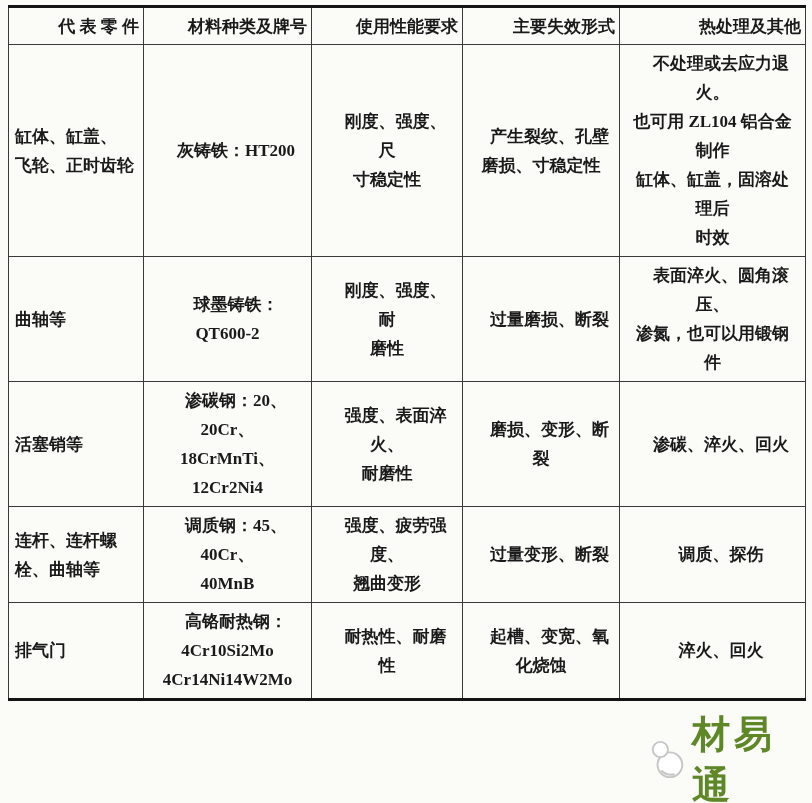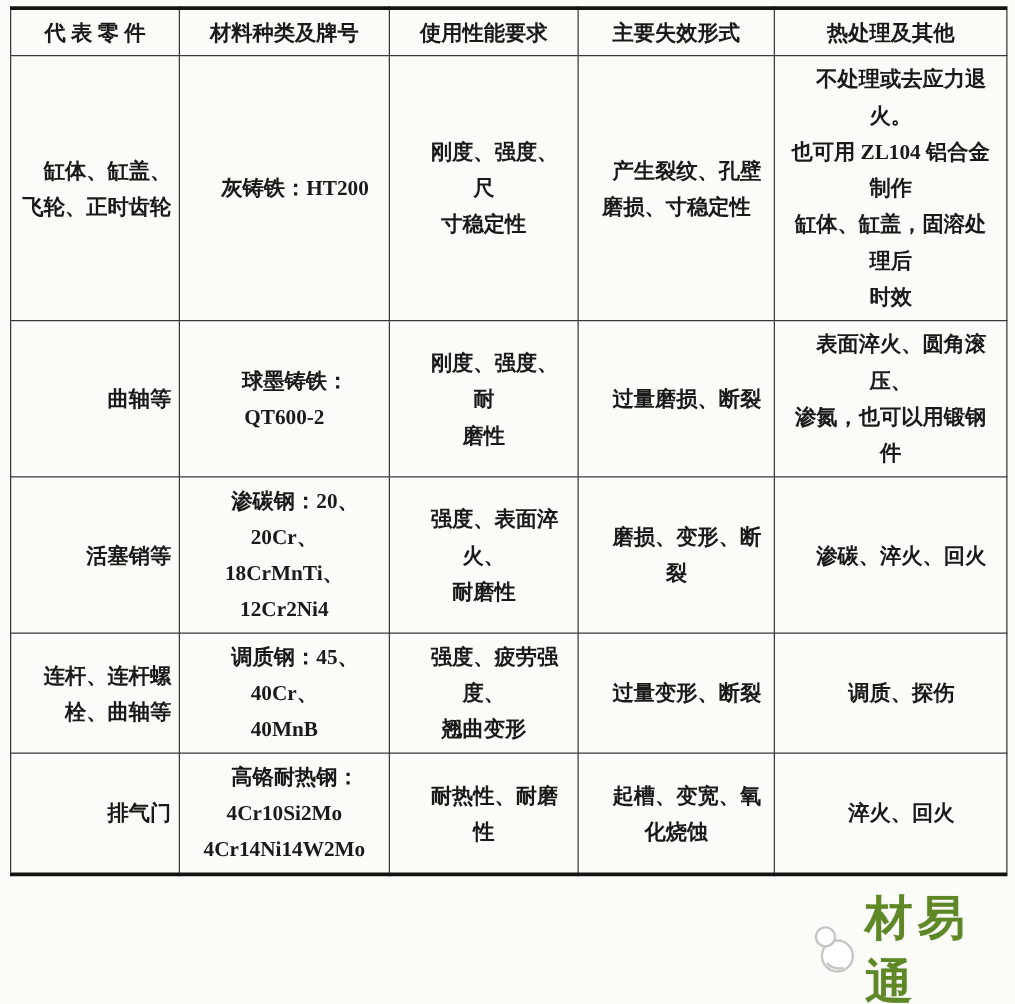--- a/index.html
+++ b/index.html
@@ -35,31 +35,31 @@
   }
   table.materials th,
   table.materials td {
     border: 1px solid #3a3a3a;
     vertical-align: middle;
     line-height: 29px;
     white-space: pre-line;
   }
   table.materials th {
     font-weight: 700;
-    text-align: center;
+    text-align: right;
     padding: 3px 4px;
     height: 30px;
   }
   table.materials td {
     padding: 4px 9px;
     text-align: center;
     text-indent: 1em;
   }
   table.materials td.col-part {
-    text-align: right;
+    text-align: left;
     text-indent: 0;
     padding: 4px 6px;
   }
   .watermark {
     position: absolute;
     left: 648px;
     top: 736px;
     height: 48px;
     display: flex;
     align-items: center;

